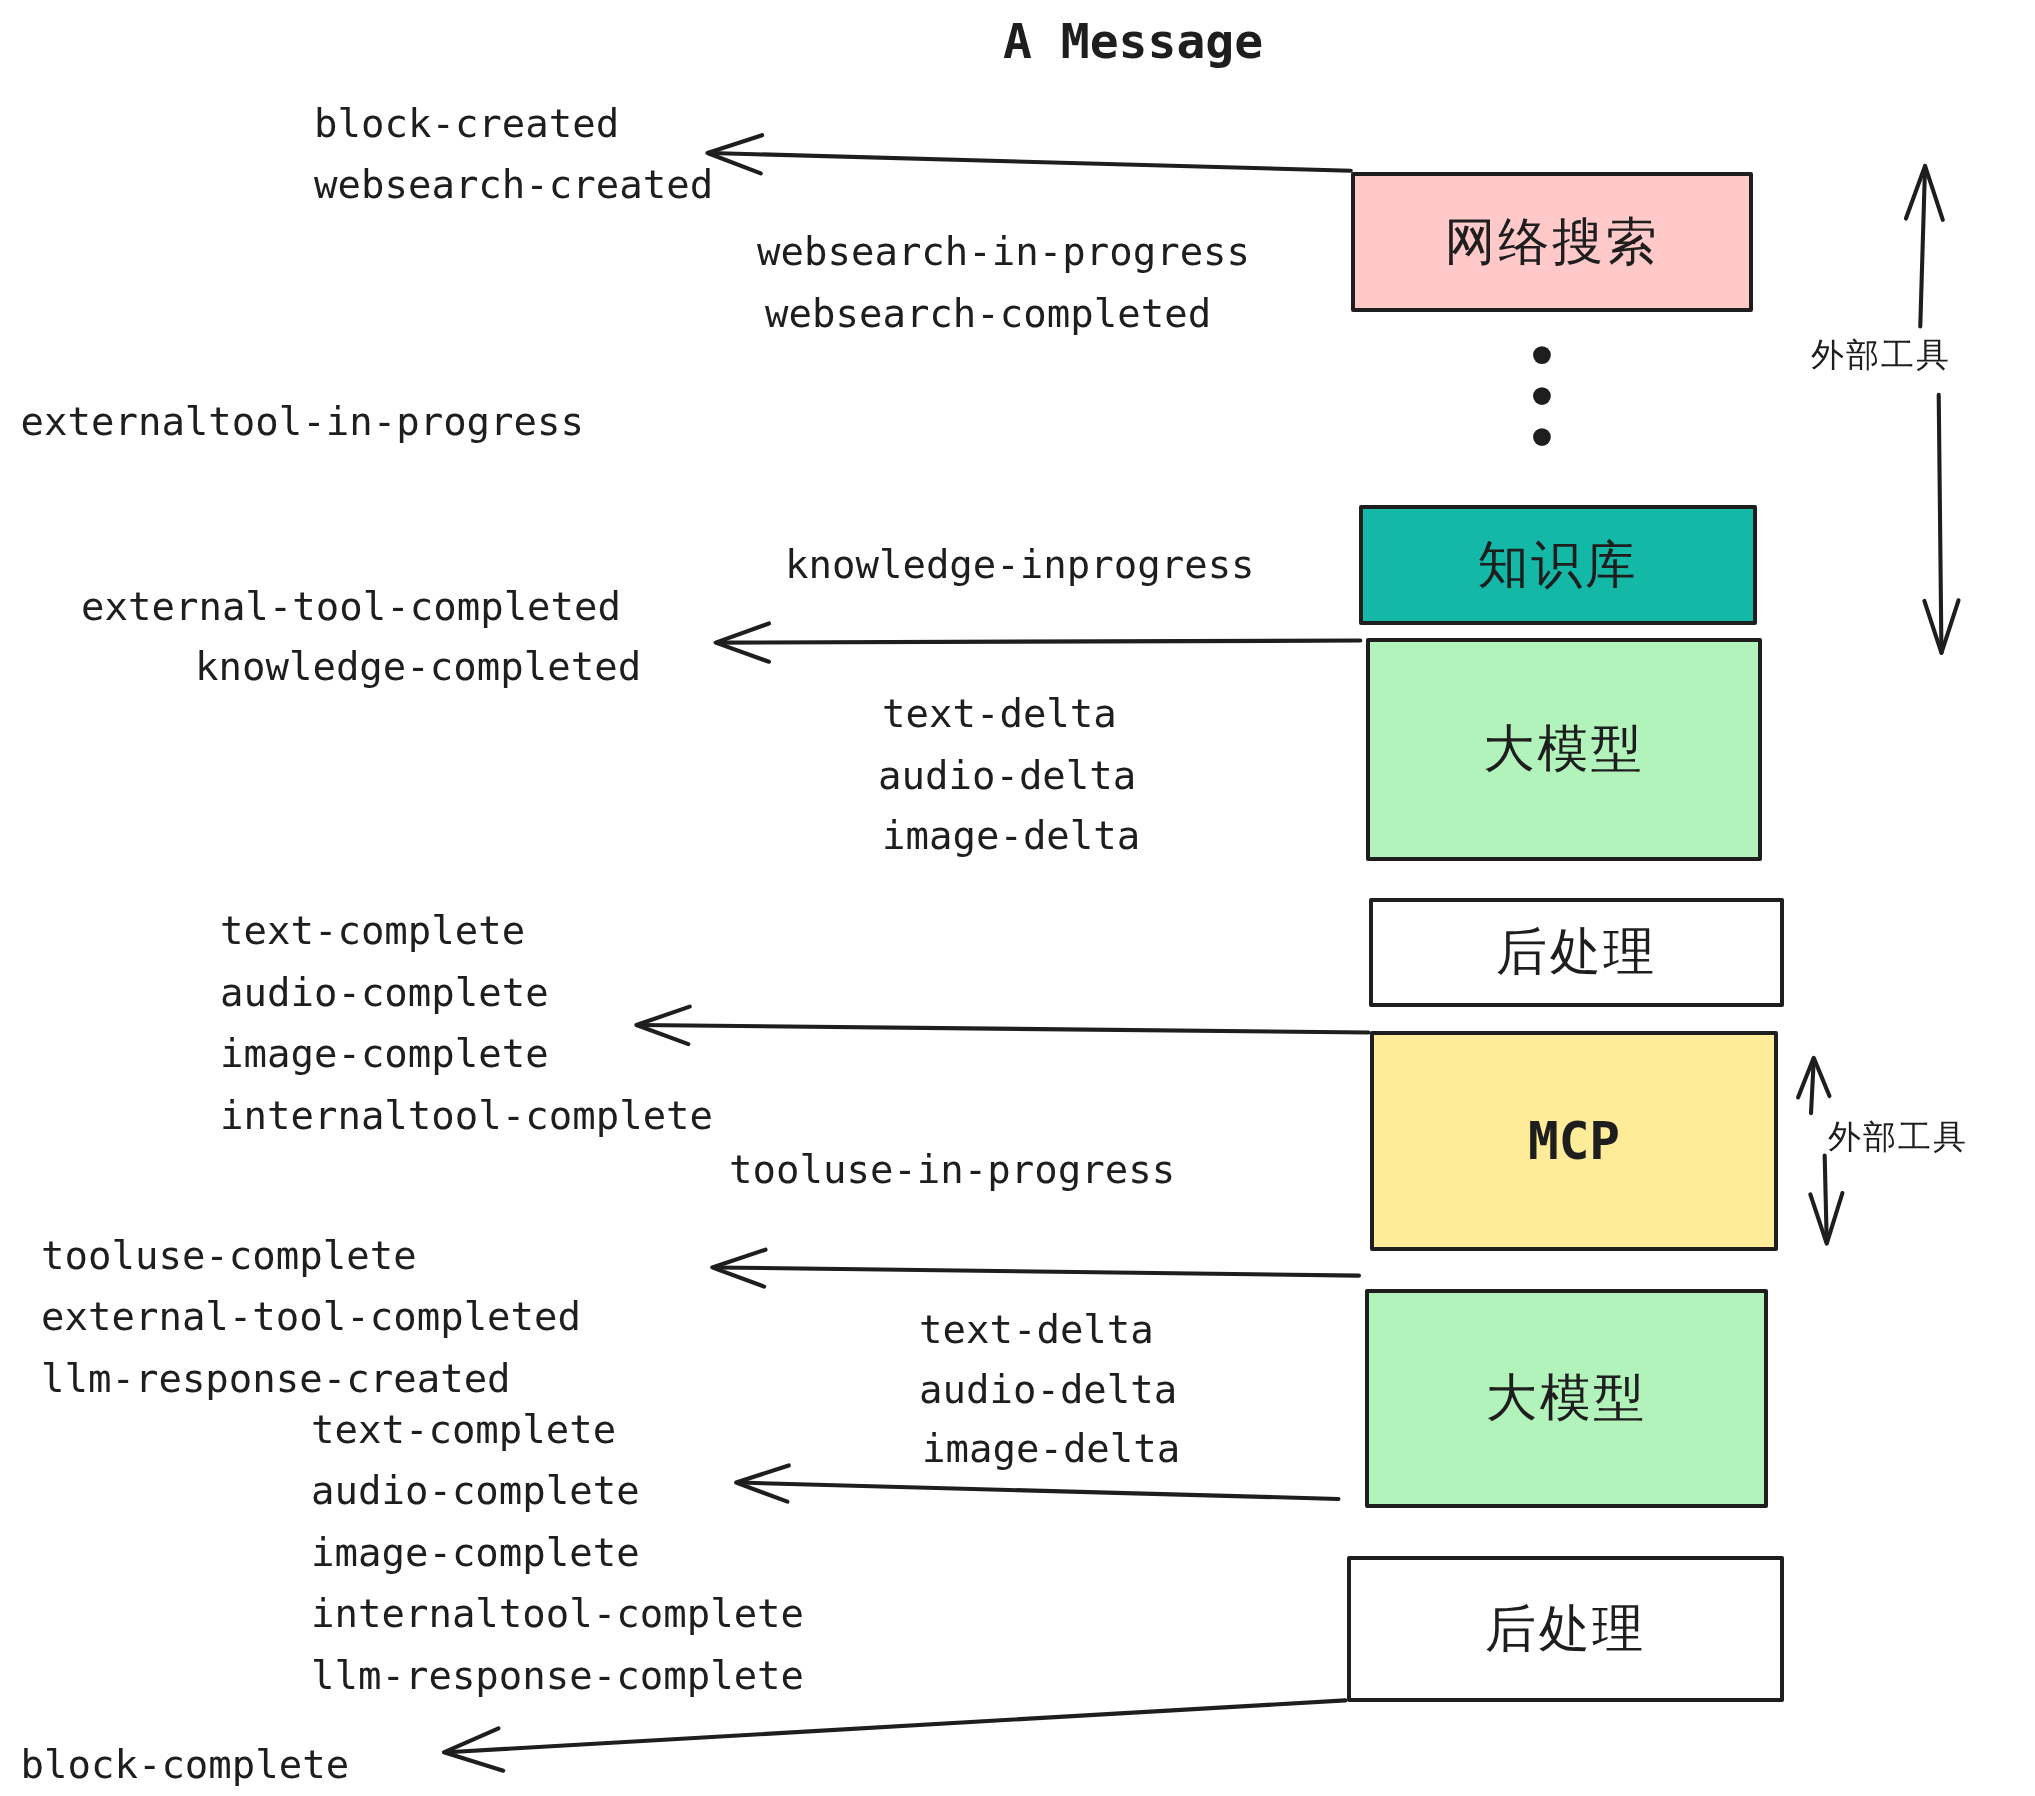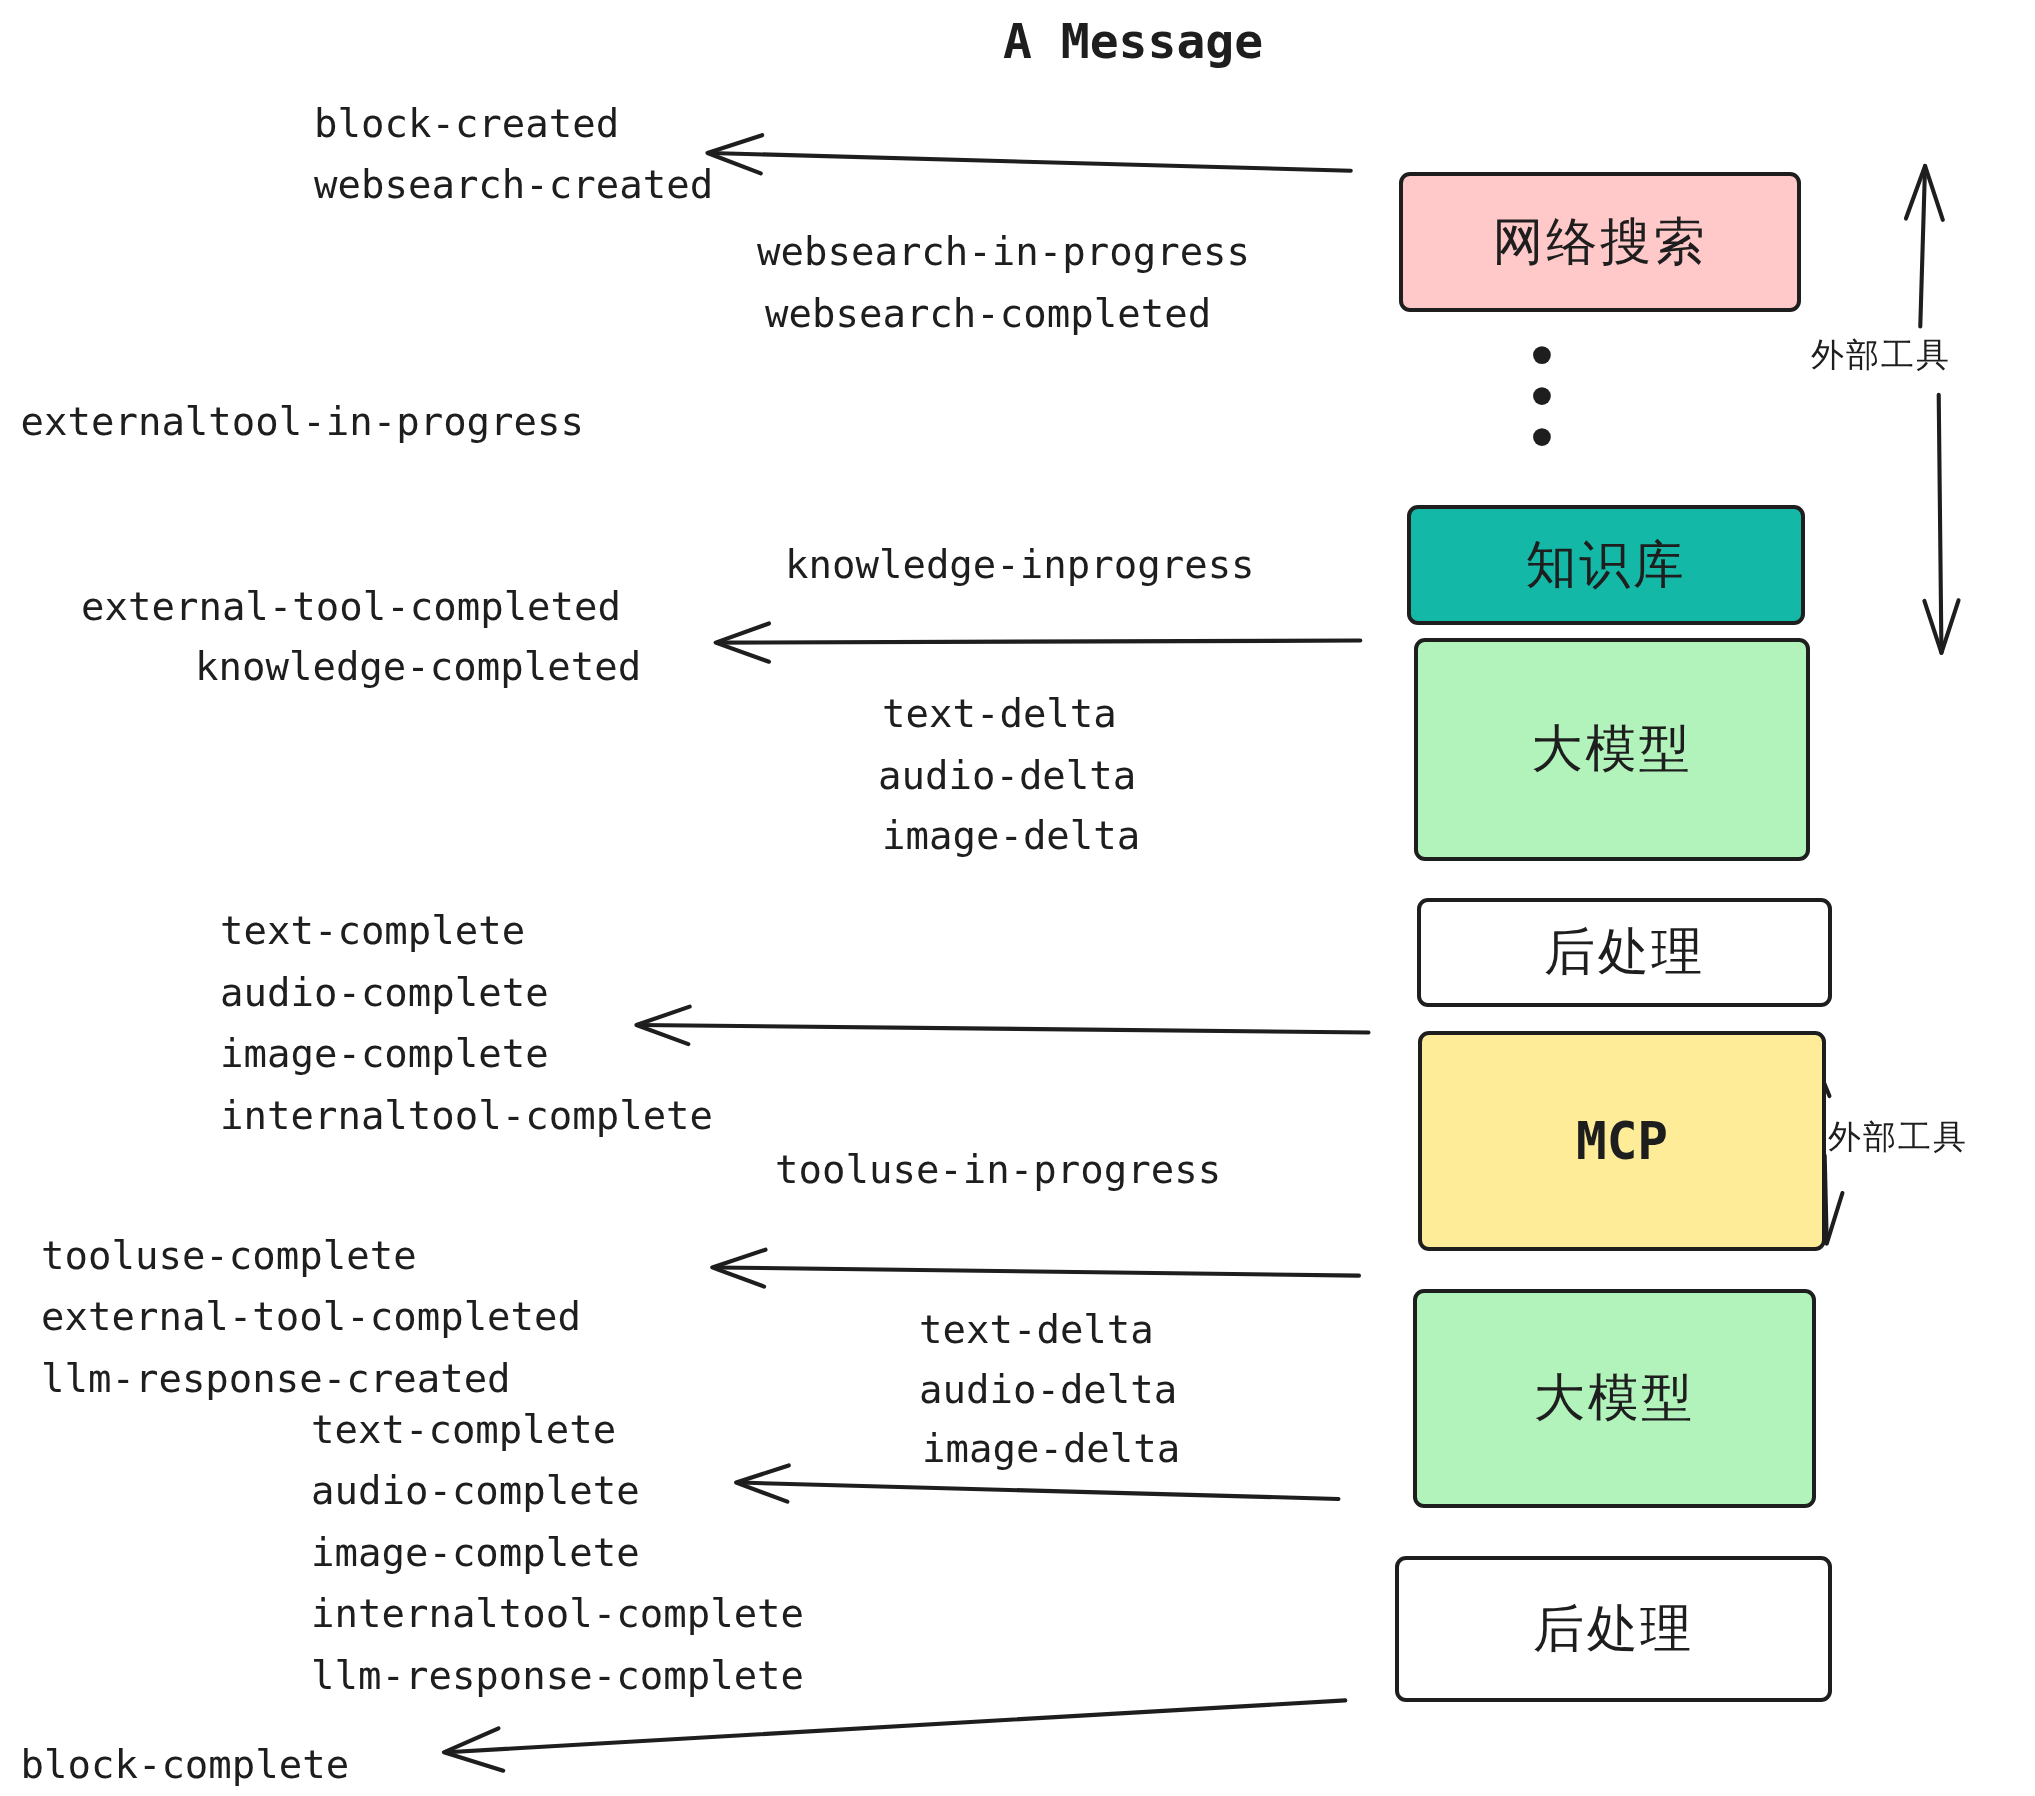--- a/index.html
+++ b/index.html
@@ -33,28 +33,27 @@
     position:absolute;
     transform: translateY(-50%);
     font-size: 48px;
     font-weight: bold;
     white-space: nowrap;
     margin-left: 28px;
   }
   .box {
     position:absolute;
     border: 4.1px solid var(--ink);
-    border-radius: 11px;
+    border-radius: 2px;
     display:flex; align-items:center; justify-content:center;
     font-family: "Liberation Sans", sans-serif;
     font-size: 51px;
     font-weight: 500;
     letter-spacing: 2.7px;
     color: var(--ink);
-    margin-left: 48px;
   }
   .box.mcp-font {
     font-family: "DejaVu Sans Mono", monospace;
     font-weight: bold;
     letter-spacing: 0;
   }
   .side-label {
     position:absolute;
     transform: translateY(-50%);
     font-family: "Liberation Sans", sans-serif;
@@ -153,21 +152,21 @@
 
   <div class="evt" style="left:882px;top:713px">text-delta</div>
   <div class="evt" style="left:878px;top:775px">audio-delta</div>
   <div class="evt" style="left:882px;top:835px">image-delta</div>
 
   <div class="evt" style="left:220px;top:930px">text-complete</div>
   <div class="evt" style="left:220px;top:992px">audio-complete</div>
   <div class="evt" style="left:220px;top:1053px">image-complete</div>
   <div class="evt" style="left:220px;top:1115px">internaltool-complete</div>
 
-  <div class="evt" style="left:775px;top:1169px">tooluse-in-progress</div>
+  <div class="evt" style="left:729px;top:1169px">tooluse-in-progress</div>
 
   <div class="evt" style="left:41px;top:1255px">tooluse-complete</div>
   <div class="evt" style="left:41px;top:1316px">external-tool-completed</div>
   <div class="evt" style="left:41px;top:1378px">llm-response-created</div>
 
   <div class="evt" style="left:919px;top:1329px">text-delta</div>
   <div class="evt" style="left:919px;top:1389px">audio-delta</div>
   <div class="evt" style="left:922px;top:1448px">image-delta</div>
 
   <div class="evt" style="left:311px;top:1429px">text-complete</div>

